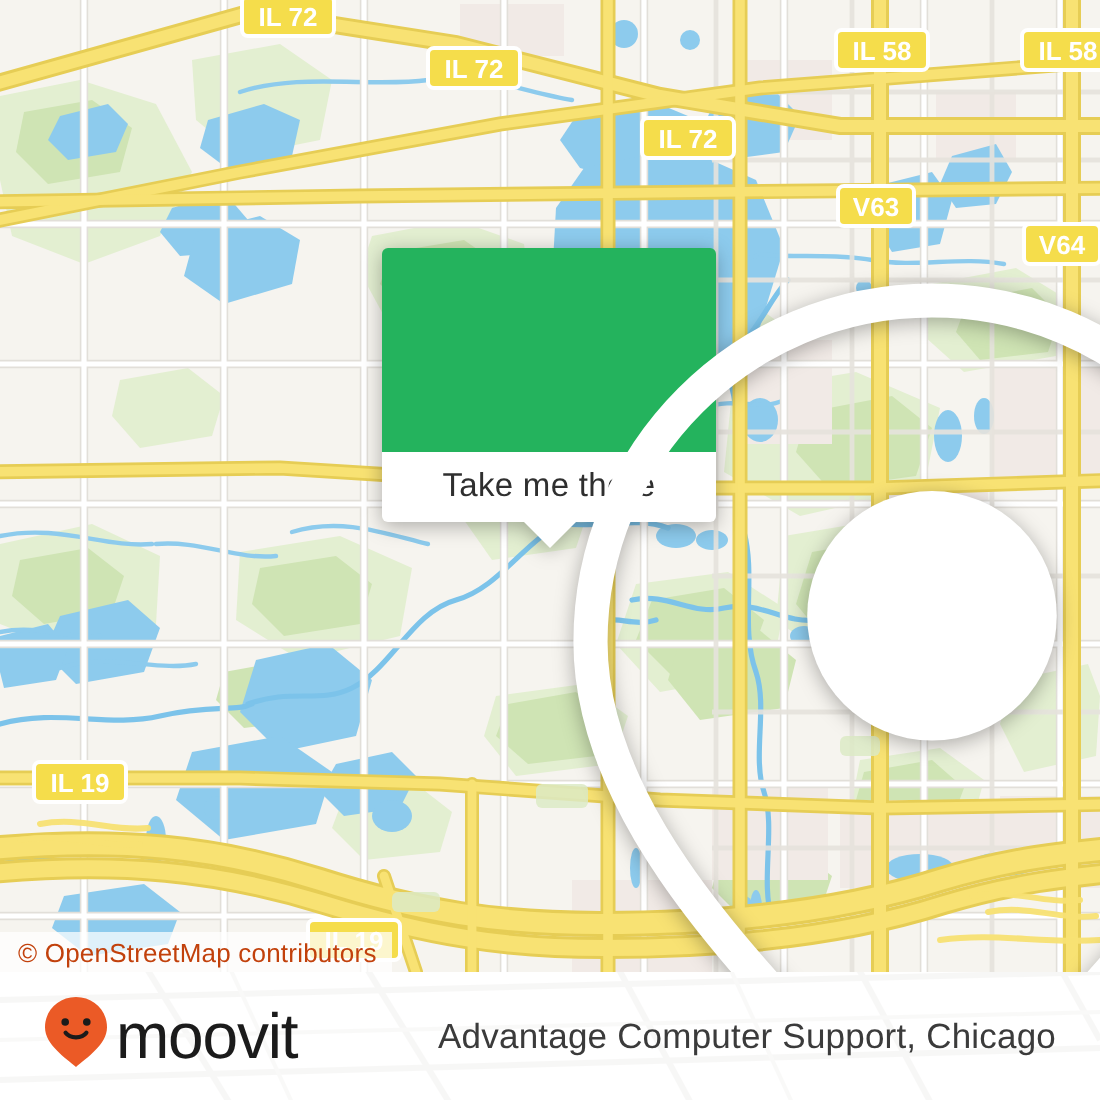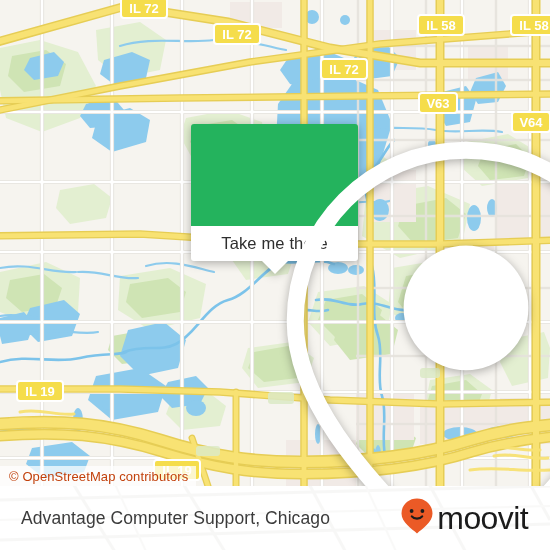--- a/index.html
+++ b/index.html
@@ -390,27 +390,27 @@
         <path d="M0 540 L550 524"></path>
         <path d="M0 466 L550 452"></path>
       </g>
       <g stroke="#d8d5cf" stroke-width="2" fill="none">
         <path d="M0 520 L550 506"></path>
         <path d="M90 430 L150 560"></path>
         <path d="M340 430 L400 560"></path>
       </g>
     </svg>
     <div id="footer-inner">
-      <div id="place-title">Advantage Computer Support, Chicago</div>
       <div id="brand">
         <span>
           <svg width="34" height="38" viewBox="0 0 34 38" xmlns="http://www.w3.org/2000/svg">
             <path d="M17 1.5 C8.2 1.5 1.5 8.2 1.5 16.6 C1.5 25.4 12 32 17 36.5 C22 32 32.5 25.4 32.5 16.6 C32.5 8.2 25.8 1.5 17 1.5 Z" fill="#eb5a26"></path>
             <circle cx="11.6" cy="14" r="1.9" fill="#1b1b1b"></circle>
             <circle cx="22.4" cy="14" r="1.9" fill="#1b1b1b"></circle>
             <path d="M11.8 19.4 C14 22.4 20 22.4 22.2 19.4" stroke="#1b1b1b" stroke-width="2.1" fill="none" stroke-linecap="round"></path>
           </svg>
         </span>
         <span id="brand-word">moovit</span>
       </div>
+      <div id="place-title">Advantage Computer Support, Chicago</div>
     </div>
   </div>
 </div>
 
 </body></html>

